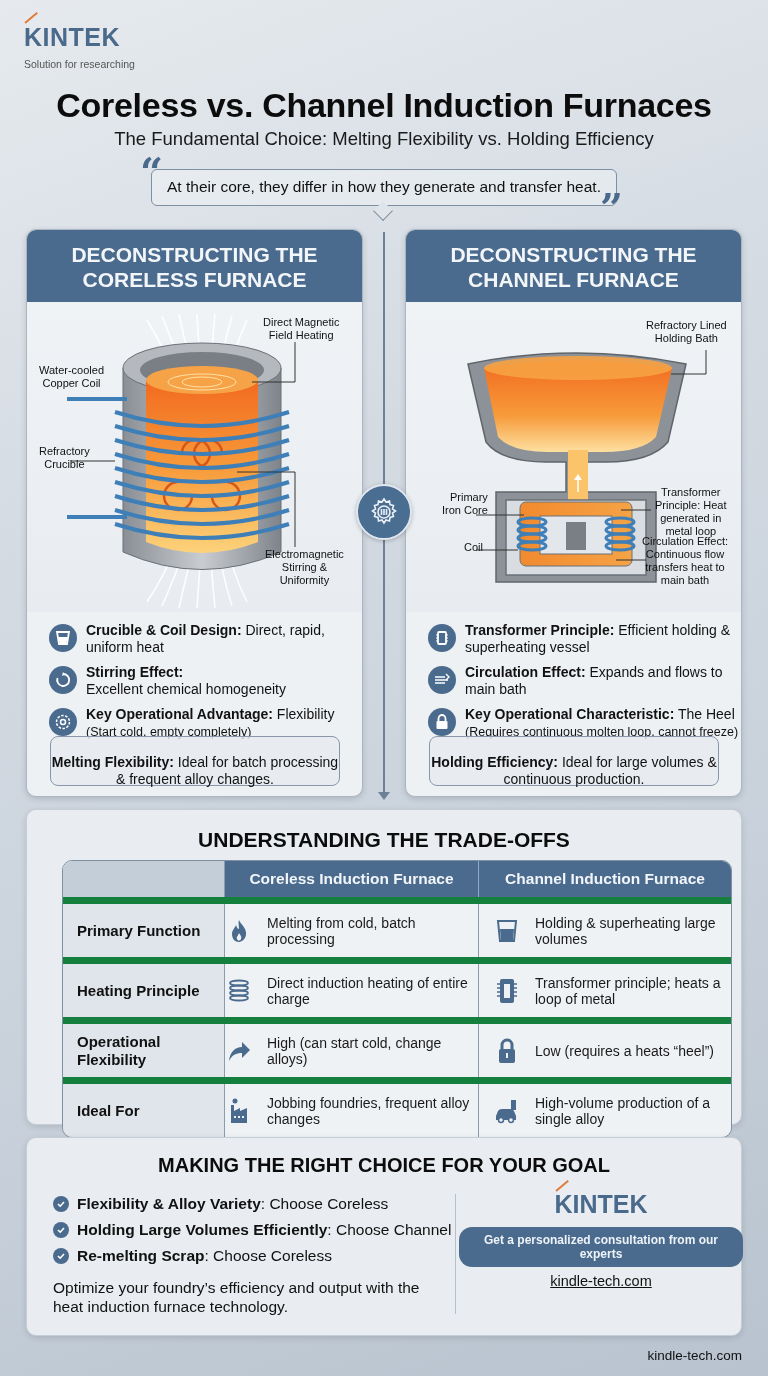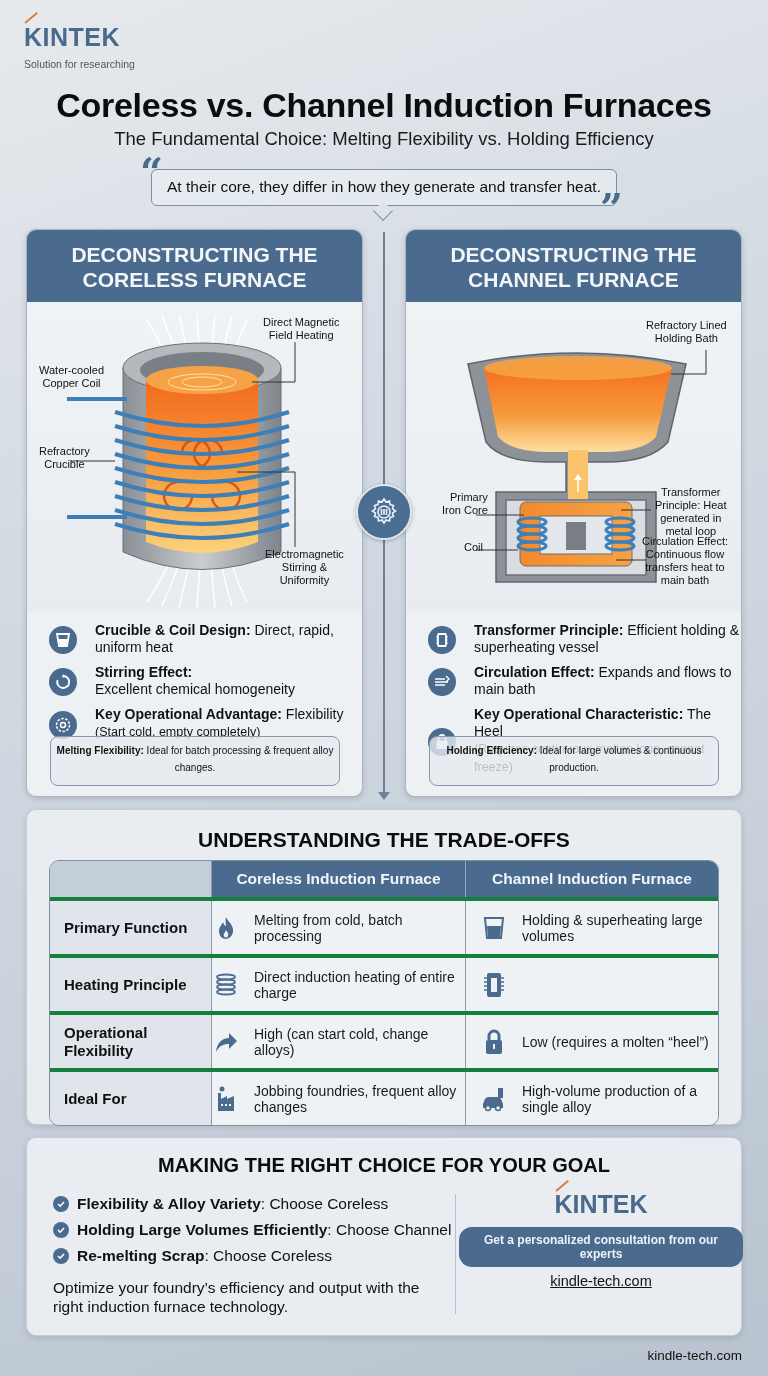--- a/index.html
+++ b/index.html
@@ -35,32 +35,32 @@
   .gear-circle { left: 356px; top: 484px; width: 56px; height: 56px; border-radius: 50%; background: #4a6d92; border: 2px solid #dfe6ee; box-shadow: 0 1px 4px rgba(0,0,0,0.25); display:flex; align-items:center; justify-content:center; }
 
   
   .panel { top: 229px; width: 337px; height: 568px; background: #eef1f4; border-radius: 10px; border: 1px solid #aab6c3; box-shadow: 0 2px 6px rgba(0,0,0,0.15); overflow: hidden; }
   .panel.left { left: 26px; }
   .panel.right { left: 405px; }
   .panel-head { height: 72px; background: #4b6b8e; display:flex; align-items:center; justify-content:center; text-align:center; color:#f3f6f9; font-size: 21px; font-weight: bold; line-height: 25px; padding-top: 2px; }
   .diagram { position: relative; height: 310px; background: linear-gradient(180deg, #f0f3f6, #e8ecf0); }
   .callout { position: absolute; font-size: 11px; font-weight: normal; color: #111; line-height: 13px; }
   .features { padding: 10px 0 0 22px; }
-  .feat { display:flex; align-items:center; margin-bottom: 8px; gap: 9px; }
+  .feat { display:flex; align-items:flex-start; margin-bottom: 8px; }
   .feat-icon { width: 28px; height: 28px; border-radius: 50%; background: #4b6b8e; flex-shrink:0; margin-right: 9px; display:flex; align-items:center; justify-content:center; margin-top: 2px; }
   .feat-text { font-size: 14px; line-height: 17px; color: #111; }
   .feat-text b { font-weight: bold; }
   .feat-text .small { font-size: 12.5px; }
-  .summary { position: absolute; left: 23px; width: 290px; top: 506px; height: 50px; border: 1.2px solid #8898aa; border-radius: 8px; background: rgba(230,235,240,0.8); text-align: center; font-size: 10px; line-height: 17px; padding-top: 5px; }
+  .summary { position: absolute; left: 23px; width: 290px; top: 506px; height: 50px; border: 1.2px solid #8898aa; border-radius: 8px; background: rgba(230,235,240,0.8); text-align: center; font-size: 14px; line-height: 17px; padding-top: 17px; }
 
   
   .trade { left: 26px; top: 809px; width: 716px; height: 316px; background: #e9edf1; border-radius: 10px; box-shadow: 0 2px 6px rgba(0,0,0,0.12); border: 1px solid #c5cdd6; }
   .trade-title { position:absolute; left:0; top: 18px; width: 100%; text-align:center; font-size: 21px; font-weight:bold; color:#0c0c0c; }
-  .tbl { position:absolute; left: 22px; top: 50px; width: 670px; border: 1px solid #7f90a2; border-radius: 10px; overflow: hidden; }
-  .tr { display:flex; border-top: 4px solid #15803d; }
+  .tbl { position:absolute; left: 35px; top: 50px; width: 670px; border: 1px solid #7f90a2; border-radius: 10px; overflow: hidden; }
+  .tr { display:flex; border-top: 7px solid #15803d; }
   .tr:first-child { border-top: none; }
   .th0 { width: 162px; height: 36px; background: #c4ced9; border-right: 1px solid #8c9bab; }
   .th { height: 36px; background: #4b6b8e; color:#f1f5f9; font-size: 15.5px; font-weight: bold; display:flex; align-items:center; justify-content:center; }
   .th.c1 { width: 254px; border-right: 1px solid #8faac6; }
   .th.c2 { width: 252px; }
   .rh { width: 162px; height: 53px; background: #dfe5eb; border-right: 1px solid #8c9bab; font-size: 15px; font-weight: bold; display:flex; align-items:center; padding-left: 14px; line-height: 18px; }
   .cell { height: 53px; background: #eff2f5; display:flex; align-items:center; font-size: 14px; line-height: 16px; color:#1a1a1a; }
   .cell.c1 { width: 254px; border-right: 1px solid #8c9bab; }
   .cell.c2 { width: 252px; padding-left: 14px; }
   .cell .ic { width: 28px; height: 28px; margin-right: 14px; flex-shrink:0; display:flex; align-items:center; justify-content:center; }
@@ -395,41 +395,42 @@
         <span>Direct induction heating of entire charge</span>
       </div>
       <div class="cell c2">
         <span class="ic">
             <svg width="22" height="26" viewBox="0 0 22 26">
               <rect x="4" y="1" width="14" height="24" rx="2" fill="#4b6b8e"></rect>
               <rect x="8" y="6" width="6" height="14" fill="#eff2f5"></rect>
               <path d="M1 6h3M1 10h3M1 14h3M1 18h3M18 6h3M18 10h3M18 14h3M18 18h3" stroke="#4b6b8e" stroke-width="1.5"></path>
             </svg>
           </span>
+        <span>Transformer principle; heats a loop of metal</span>
       </div>
     </div>
     <div class="tr">
       <div class="rh">Operational Flexibility</div>
       <div class="cell c1">
         <span class="ic">
             <svg width="24" height="22" viewBox="0 0 24 22">
               <path d="M2 21 C3 12 8 7 15 7 L15 2 L23 10 L15 18 L15 13 C9 13 5 15 2 21 Z" fill="#4b6b8e"></path>
             </svg>
           </span>
         <span>High (can start cold, change alloys)</span>
       </div>
       <div class="cell c2">
         <span class="ic">
             <svg width="20" height="26" viewBox="0 0 20 26">
               <path d="M5 11 V7 A5 5 0 0 1 15 7 V11" fill="none" stroke="#4b6b8e" stroke-width="3"></path>
               <rect x="2" y="11" width="16" height="14" rx="2" fill="#4b6b8e"></rect>
               <rect x="9" y="15" width="2" height="5" fill="#eff2f5"></rect>
             </svg>
           </span>
-        <span>Low (requires a molten “heel”)</span>
+        <span>Low (requires a heats “heel”)</span>
       </div>
     </div>
     <div class="tr">
       <div class="rh">Ideal For</div>
       <div class="cell c1">
         <span class="ic">
             <svg width="22" height="26" viewBox="0 0 22 26">
               <circle cx="7" cy="3" r="2.5" fill="#4b6b8e"></circle>
               <path d="M3 7 L6 7 L6 13 L12 10 L12 13 L19 10 L19 25 L3 25 Z" fill="#4b6b8e"></path>
               <path d="M6 19h2M10 19h2M14 19h2" stroke="#eff2f5" stroke-width="2"></path>
@@ -476,21 +477,21 @@
     <div class="check">
       <span class="ck">
           <svg width="10" height="10" viewBox="0 0 10 10">
             <path d="M2 5 L4.2 7.2 L8 3" fill="none" stroke="#fff" stroke-width="1.6"></path>
           </svg>
         </span>
       <b>Re-melting Scrap</b>
         <span>: Choose Coreless</span>
     </div>
   </div>
-  <div class="choice-note">Optimize your foundry’s efficiency and output with the right induction furnace technology.</div>
+  <div class="choice-note">Optimize your foundry’s efficiency and output with the heat induction furnace technology.</div>
   <div class="choice-div"></div>
   <div class="brand">
     <div class="brand-logo"><span class="k-accent"></span><span>KINTEK</span></div>
     <div class="cta">Get a personalized consultation from our experts</div>
     <div class="brand-link">kindle-tech.com</div>
   </div>
 </div>
 
 <div class="abs footer-link">kindle-tech.com</div>
 

